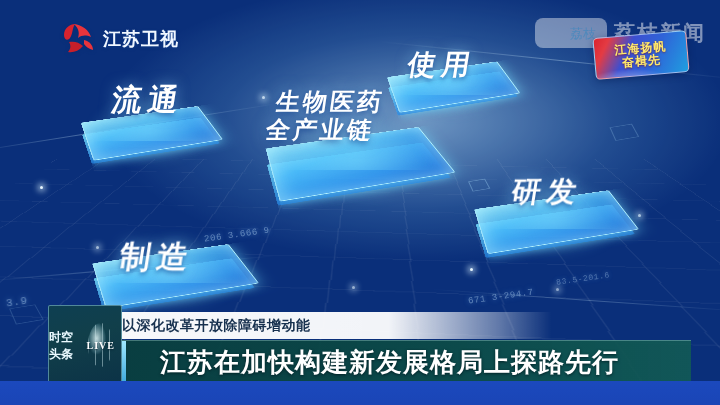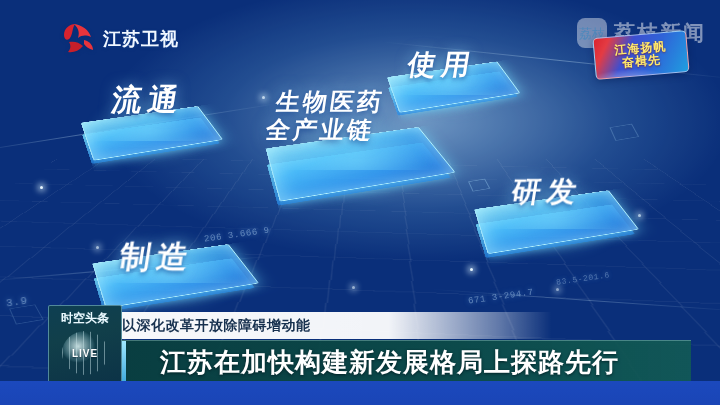--- a/index.html
+++ b/index.html
@@ -71,23 +71,23 @@
   
   .logo{position:absolute;left:60px;top:22px;display:flex;align-items:center;gap:7px;justify-content:flex-end;}
   .logo-mark{width:36px;height:34px;position:relative;filter:drop-shadow(0 1px 2px rgba(0,40,110,.45));}
   .logo-text{
     color:#f0f7ff;font-size:18px;font-weight:bold;letter-spacing:1px;
     text-shadow:0 1px 3px rgba(10,60,140,.6);
   }
   
   .watermark{position:absolute;right:14px;top:18px;display:flex;align-items:center;gap:7px;opacity:.55;}
   .wm-icon{
-    width:30px;height:30px;border-radius:8px;background:rgba(255,255,255,.75);
+    width:48px;height:30px;border-radius:8px;background:rgba(255,255,255,.75);
     display:flex;align-items:center;justify-content:center;
-    color:#7fc7ea;font-size:13px;font-weight:normal;line-height:1;
+    color:#7fc7ea;font-size:13px;font-weight:normal;line-height:1;padding-left:24px;
   }
   .wm-text{color:rgba(255,255,255,.88);font-size:21px;font-weight:bold;letter-spacing:2px;}
   
   .badge-camp{
     position:absolute;right:32px;top:34px;width:92px;height:40px;
     transform:rotate(-5deg);border-radius:5px;
     background:linear-gradient(120deg,#d9232e 0%,#e43b43 14%,#3d4fd0 36%,#2f63d8 62%,#1f9fe0 100%);
     box-shadow:0 2px 7px rgba(0,25,80,.45);
     border:1px solid rgba(255,255,255,.55);
     overflow:hidden;display:flex;flex-direction:column;align-items:center;justify-content:center;
@@ -101,21 +101,21 @@
     text-shadow:0 1px 2px rgba(120,0,0,.6);
   }
   .badge-camp .l1{font-size:12px;}
   .badge-camp .l2{font-size:12px;}
   
   .lower-third{position:absolute;left:0;bottom:22px;width:100%;height:78px;}
   .lt-badge{
     position:absolute;left:48px;bottom:0;width:72px;height:76px;border-radius:2px;
     background:linear-gradient(165deg,#0e3f52 0%,#113f4a 40%,#0c3347 100%);
     border:1px solid rgba(150,220,235,.5);
-    display:flex;flex-direction:column;align-items:center;overflow:hidden;
+    display:flex;align-items:center;overflow:hidden;font-family:Liberation Serif, serif;
   }
   .lt-badge .bt{color:#eaf9ff;font-size:12px;font-weight:bold;letter-spacing:0;margin-top:4px;}
   .lt-badge .globe{
     position:relative;width:62px;height:48px;margin-top:2px;
     display:flex;align-items:center;justify-content:center;
   }
   .lt-badge .globe .ring{
     position:absolute;inset:2px 8px;border-radius:50%;
     background:
       radial-gradient(50% 50% at 35% 35%, rgba(235,255,255,.95), rgba(180,230,240,.25) 60%, rgba(20,60,75,0) 75%),

